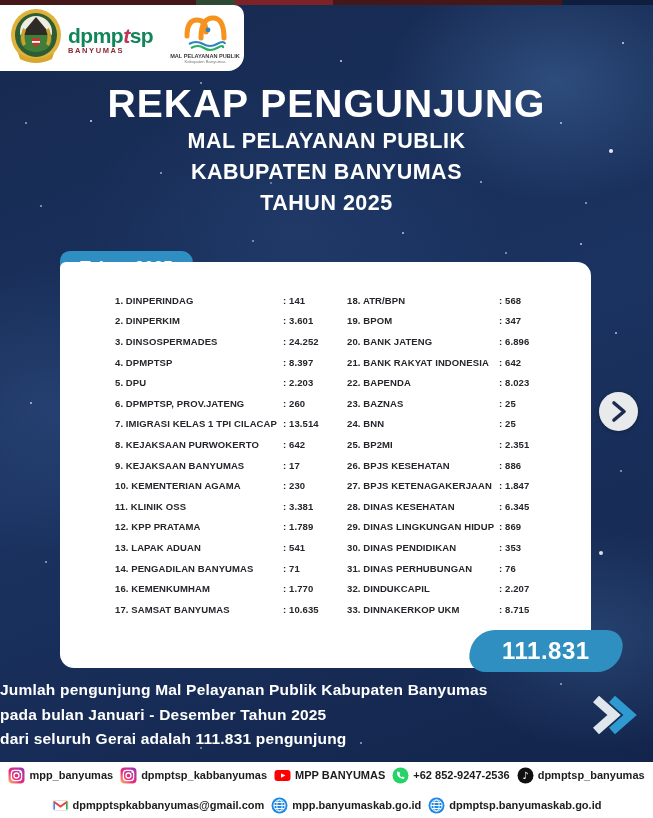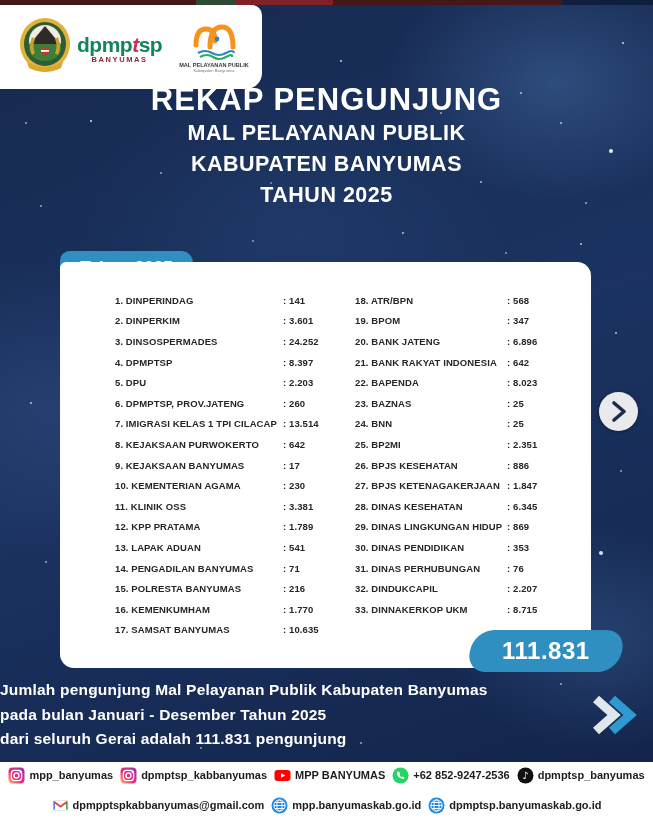--- a/index.html
+++ b/index.html
@@ -28,42 +28,42 @@
       560px 122px 0 0 rgba(255,255,255,.7), 622px 42px 0 0 rgba(255,255,255,.8),
       360px 742px 0 0 rgba(255,255,255,.6), 200px 747px 0 0 rgba(255,255,255,.55),
       70px 332px 0 0 rgba(255,255,255,.6), 615px 332px 0 0 rgba(255,255,255,.7),
       25px 122px 0 0 rgba(255,255,255,.6), 130px 62px 0 0 rgba(255,255,255,.7),
       270px 182px 0 0 rgba(255,255,255,.45), 440px 112px 0 0 rgba(255,255,255,.6),
       505px 252px 0 0 rgba(255,255,255,.55), 585px 202px 0 0 rgba(255,255,255,.6);}
   .topstrip{position:absolute;left:0;top:0;width:100%;height:5px;
     background:linear-gradient(90deg,#451719 0 30%,#2e4a34 30% 36%,#7e2227 36% 51%,#451719 51% 86%,#0f1e3d 86% 100%);}
   
   .logobar{position:absolute;left:0;top:5px;width:238px;height:60px;background:#fff;
-    border-radius:0 10px 16px 0;display:flex;align-items:center;gap:6px;padding:12px;text-align:center;}
+    border-radius:0 10px 16px 0;display:flex;align-items:center;gap:6px;padding:3px;}
   .crest{margin-left:7px;flex:0 0 auto;}
   .dpm-logo{flex:0 0 auto;line-height:1;margin-top:4px;}
   .dpm-line{font-weight:800;font-size:21px;letter-spacing:-.5px;}
   .dpm-g{color:#13855a;} .dpm-r{color:#c23556;font-style:italic;}
   .dpm-sub{display:block;font-size:7.5px;font-weight:700;color:#8a2a33;letter-spacing:1.6px;margin-top:1px;}
   .mpp-logo{flex:0 0 auto;margin-left:2px;}
   
   .title{position:absolute;left:0;top:82px;width:100%;text-align:center;color:#fff;}
-  .title .t1{font-size:31px;font-weight:800;letter-spacing:1px;}
+  .title .t1{font-size:39px;font-weight:800;letter-spacing:1px;}
   .title .t2{font-size:21.5px;font-weight:800;line-height:31px;letter-spacing:.5px;}
   
   .yeartab{position:absolute;left:60px;top:251px;width:133px;height:37px;background:#2f8fc2;
     border-radius:10px 12px 26px 0;color:#fff;font-weight:800;font-size:17px;
     display:flex;align-items:center;justify-content:center;padding-bottom:4px;box-sizing:border-box;}
   
   .card{position:absolute;left:60px;top:262px;width:531px;height:406px;background:#fff;
     border-radius:6px 14px 22px 14px;}
   .table{display:flex;padding:28px 0 0 55px;}
   .tcol{display:flex;flex-direction:column;}
   .tcol.left{width:232px;}
-  .tcol.right{margin-left:8px;width:230px;}
+  .tcol.right{margin-left:0;width:230px;}
   .trow{height:20.6px;display:flex;align-items:center;color:#24262b;font-size:9.5px;font-weight:700;letter-spacing:.1px;}
   .tcol.left .tname{flex:0 0 168px;}
   .tcol.right .tname{flex:0 0 152px;}
   .tval{white-space:nowrap;}
   
   .totalbadge{position:absolute;left:470px;top:630px;width:152px;height:42px;background:#2e8fc0;
     border-radius:20px;transform:skewX(-12deg);display:flex;align-items:center;justify-content:center;}
   .totalbadge span{transform:skewX(12deg);color:#fff;font-size:24px;font-weight:800;letter-spacing:.5px;}
   
   .nextbtn{position:absolute;left:599px;top:392px;width:39px;height:39px;border-radius:50%;
@@ -185,24 +185,20 @@
           </div>
           <div class="trow">
             <span class="tname">13. LAPAK ADUAN</span>
             <span class="tval">: 541</span>
           </div>
           <div class="trow">
             <span class="tname">14. PENGADILAN BANYUMAS</span>
             <span class="tval">: 71</span>
           </div>
           <div class="trow">
-            <span class="tname">15. POLRESTA BANYUMAS</span>
-            <span class="tval">: 216</span>
-          </div>
-          <div class="trow">
             <span class="tname">16. KEMENKUMHAM</span>
             <span class="tval">: 1.770</span>
           </div>
           <div class="trow">
             <span class="tname">17. SAMSAT BANYUMAS</span>
             <span class="tval">: 10.635</span>
           </div>
         </div>
       <div class="tcol right">
           <div class="trow">

